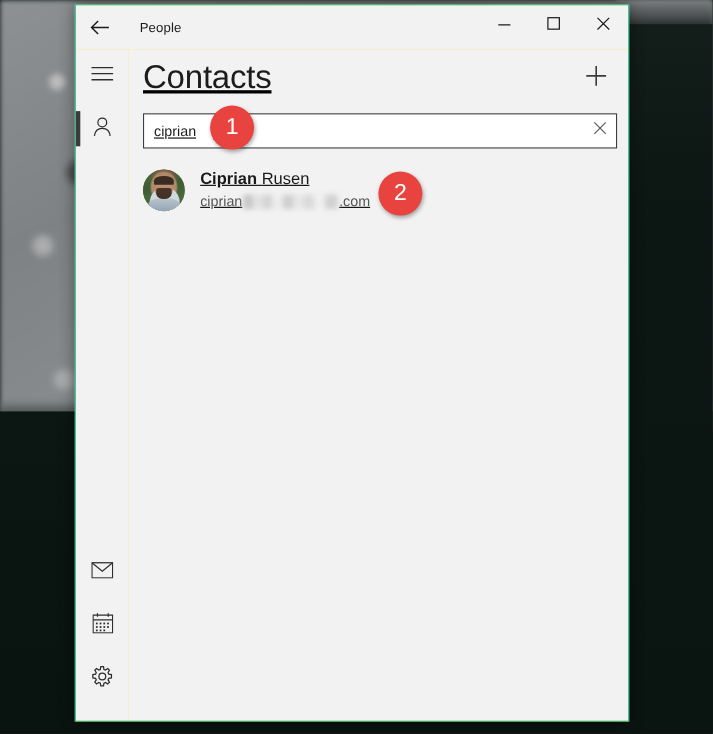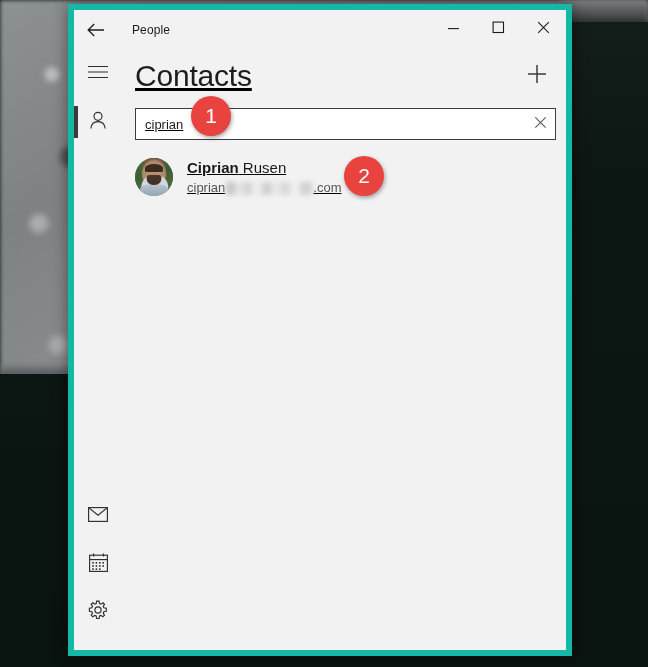--- a/index.html
+++ b/index.html
@@ -72,21 +72,21 @@
   }
 
   
   #app-window {
     position: absolute;
     left: 68px;
     top: 4px;
     width: 504px;
     height: 652px;
     background: #fde047;
-    border: 6px solid #14b8a6;
+    border: 1px solid #14b8a6;
     box-sizing: border-box;
     display: flex;
     flex-direction: column;
     box-shadow: 0 0 14px rgba(0,0,0,.45);
   }
 
   
   .titlebar {
     height: 40px;
     flex: 0 0 40px;
@@ -240,21 +240,21 @@
   }
 
   
   .result-list {
     padding-top: 14px;
     flex: 1 1 auto;
     overflow: hidden;
   }
   .contact-row {
     display: flex;
-    align-items: flex-start;
+    align-items: flex-end;
     padding: 4px 10px 4px 13px;
     cursor: pointer;
     position: relative;
   }
   .avatar {
     width: 38px;
     height: 38px;
     border-radius: 50%;
     flex: 0 0 38px;
     overflow: hidden;

